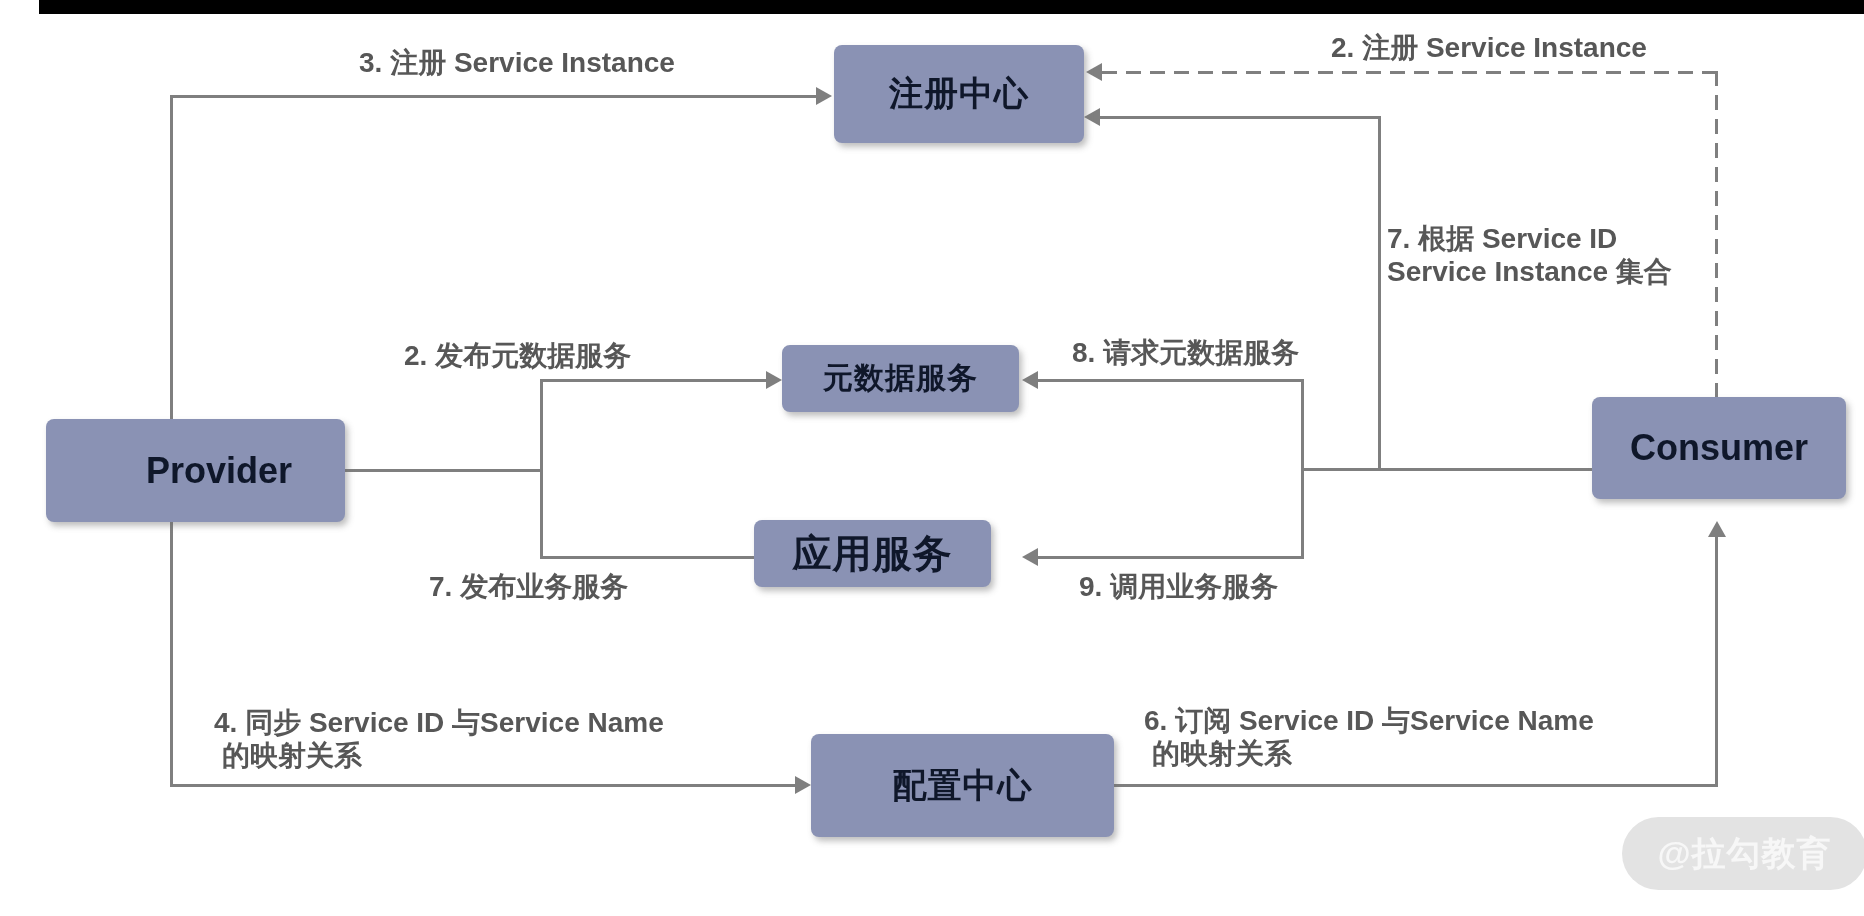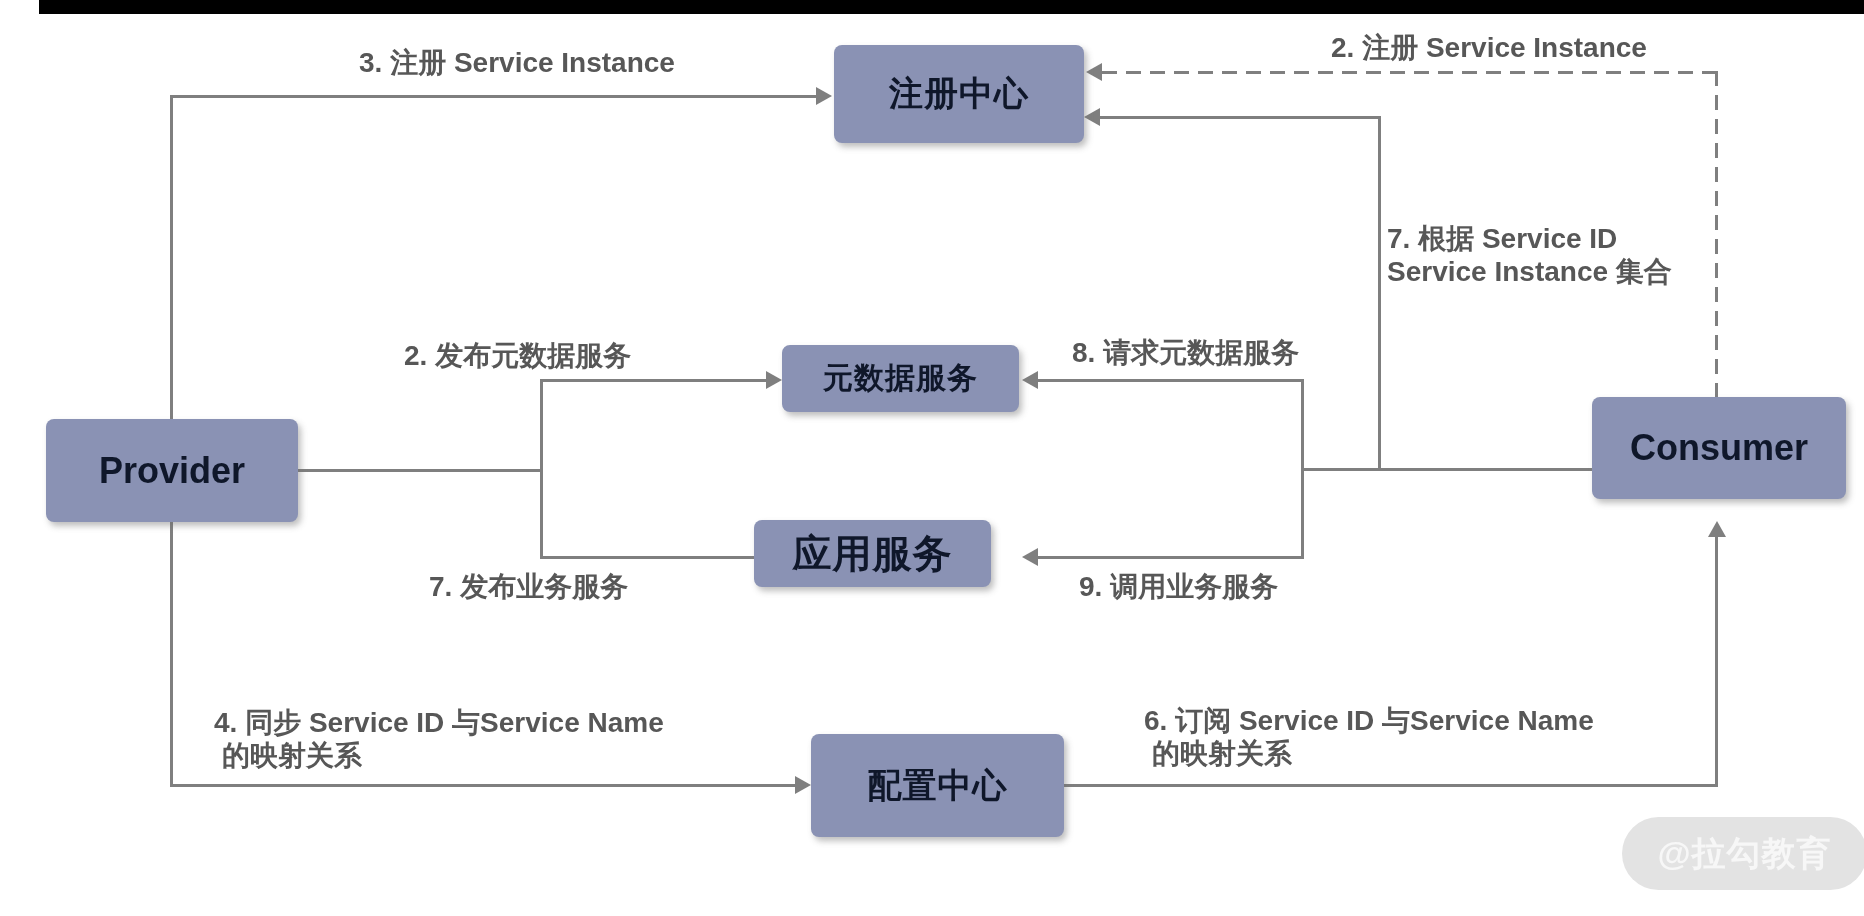--- a/index.html
+++ b/index.html
@@ -16,25 +16,25 @@
     font-family:"Liberation Sans","DejaVu Sans",sans-serif;
     margin-left:39px;
   }
   .topbar{position:absolute;left:0;top:0;width:1864px;height:14px;background:var(--topbar);}
   .node{
     position:absolute;background:var(--node-fill);color:#0f172a;border-radius:8px;
     display:flex;align-items:center;justify-content:center;font-weight:bold;
     box-shadow:3px 4px 6px rgba(110,110,110,0.45);letter-spacing:1px;
   }
   .node.registry{left:795px;top:45px;width:250px;height:98px;font-size:34px;}
-  .node.provider{left:7px;top:419px;width:252px;height:103px;font-size:36px;letter-spacing:0;}
+  .node.provider{left:7px;top:419px;width:252px;height:103px;font-size:36px;letter-spacing:0;padding-left:47px;}
   .node.consumer{left:1553px;top:397px;width:254px;height:102px;font-size:36px;letter-spacing:0;}
   .node.metadata{left:743px;top:345px;width:237px;height:67px;font-size:30px;}
   .node.appsvc{left:715px;top:520px;width:237px;height:67px;font-size:39px;}
-  .node.config{left:772px;top:734px;width:253px;height:103px;font-size:34px;}
+  .node.config{left:772px;top:734px;width:303px;height:103px;font-size:34px;}
   .hline{position:absolute;height:3px;background:var(--line);}
   .vline{position:absolute;width:3px;background:var(--line);}
   .hdash{position:absolute;height:3px;
     background:repeating-linear-gradient(90deg,var(--line) 0 15px,transparent 15px 24px);}
   .vdash{position:absolute;width:3px;
     background:repeating-linear-gradient(180deg,var(--line) 0 15px,transparent 15px 24px);}
   .arr{position:absolute;width:0;height:0;}
   .arr.right{border-top:9px solid transparent;border-bottom:9px solid transparent;border-left:16px solid var(--line);}
   .arr.left{border-top:9px solid transparent;border-bottom:9px solid transparent;border-right:16px solid var(--line);}
   .arr.up{border-left:9px solid transparent;border-right:9px solid transparent;border-bottom:16px solid var(--line);}

